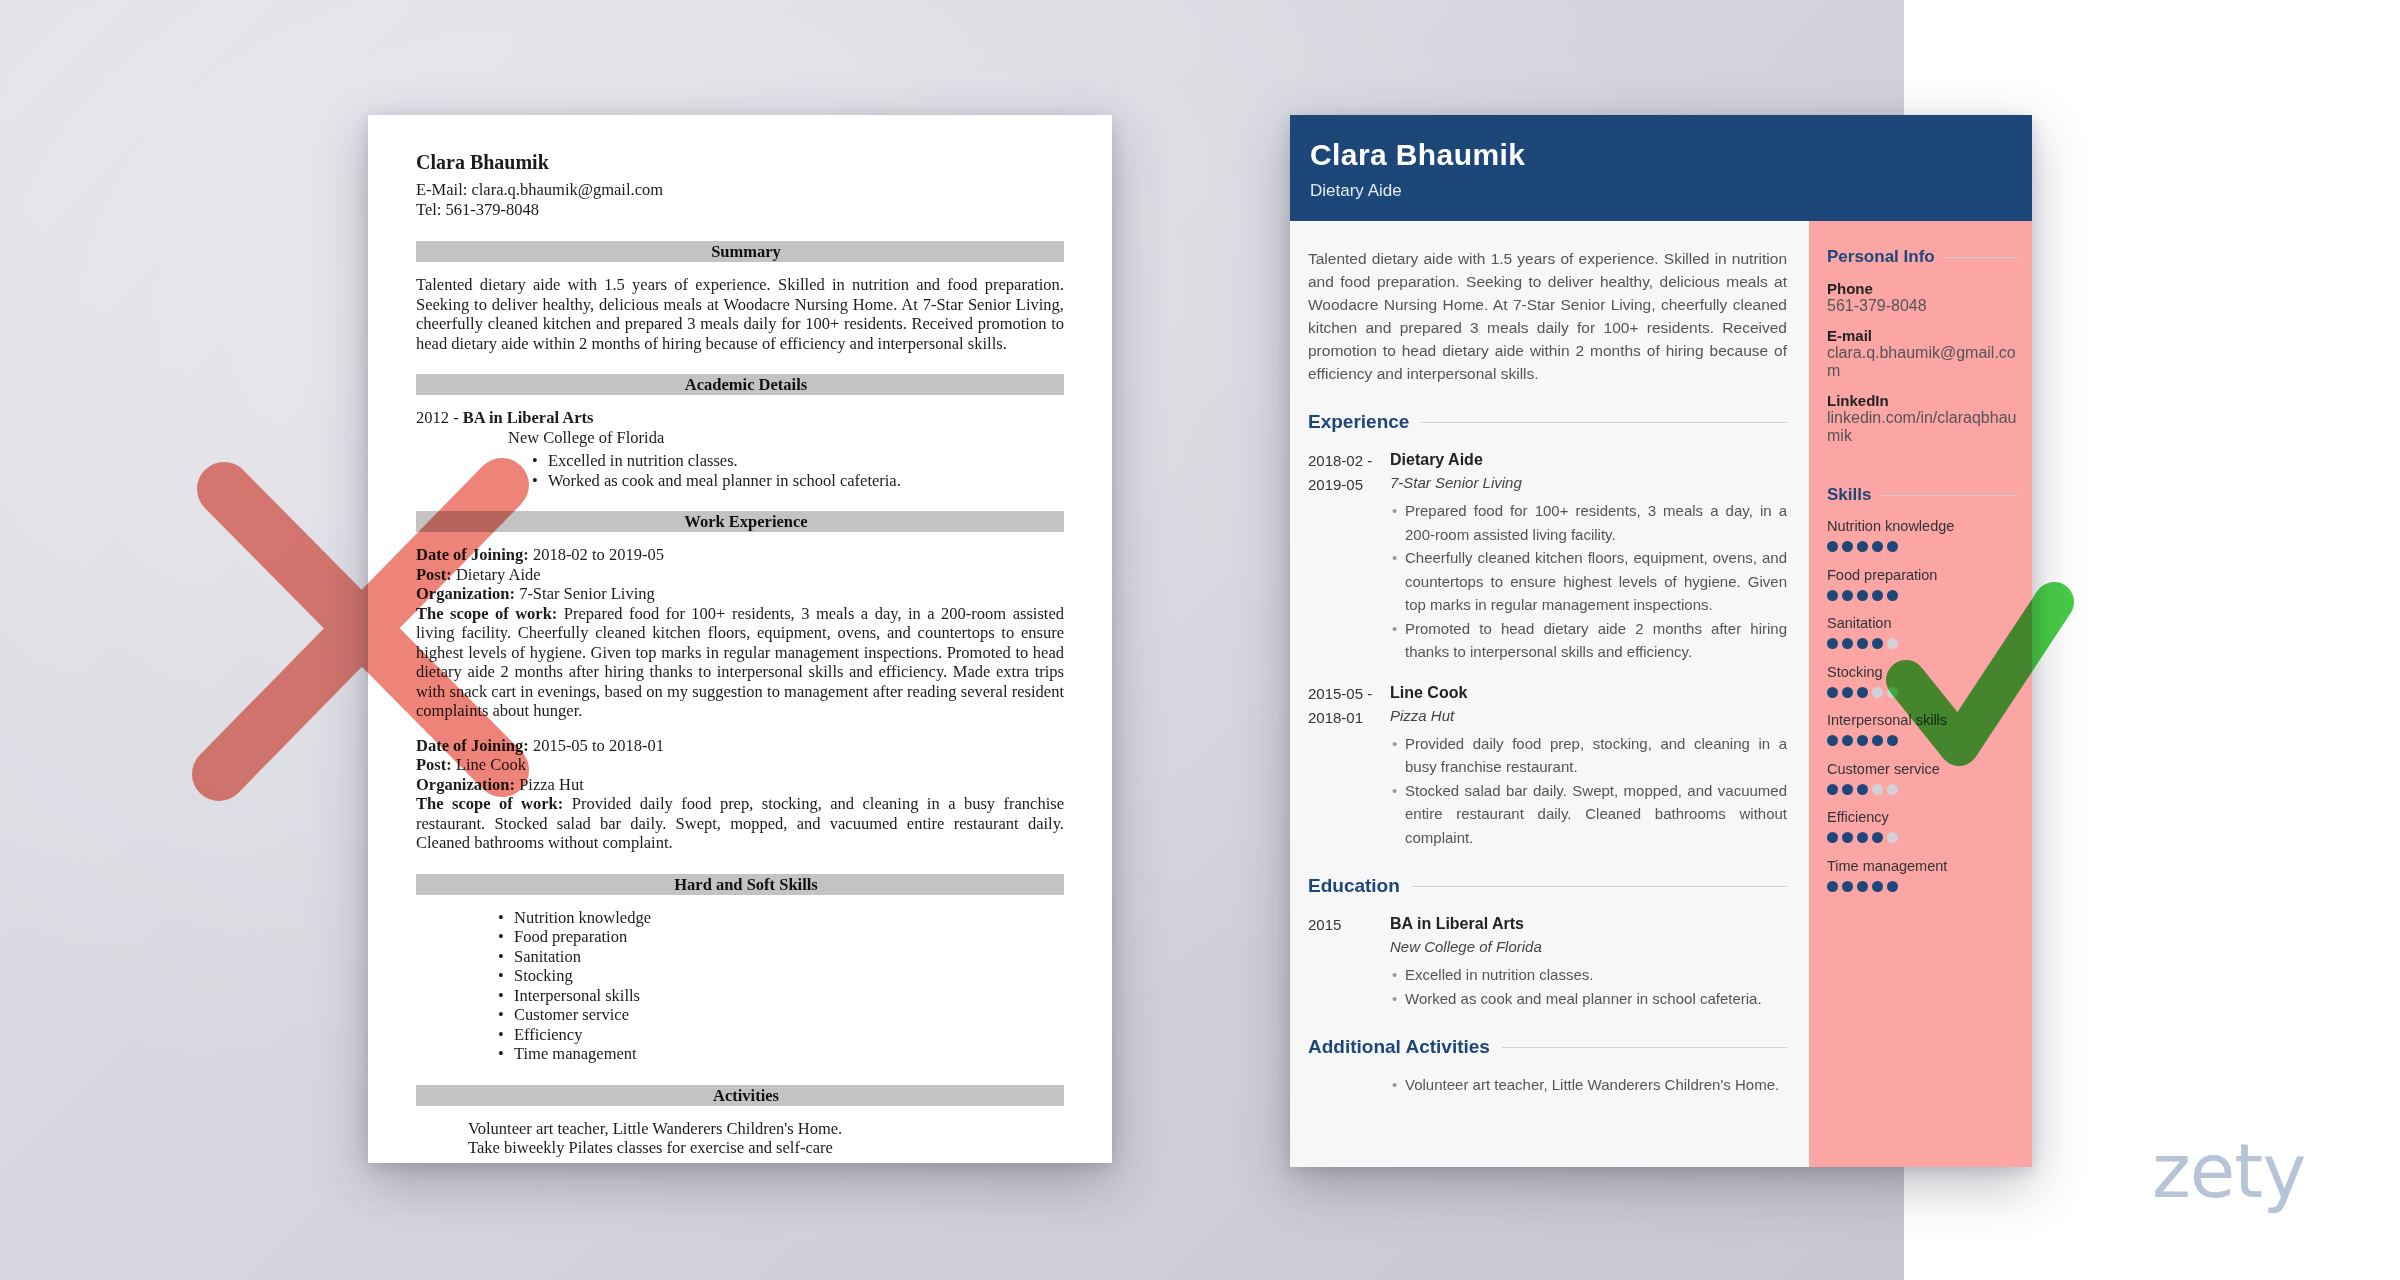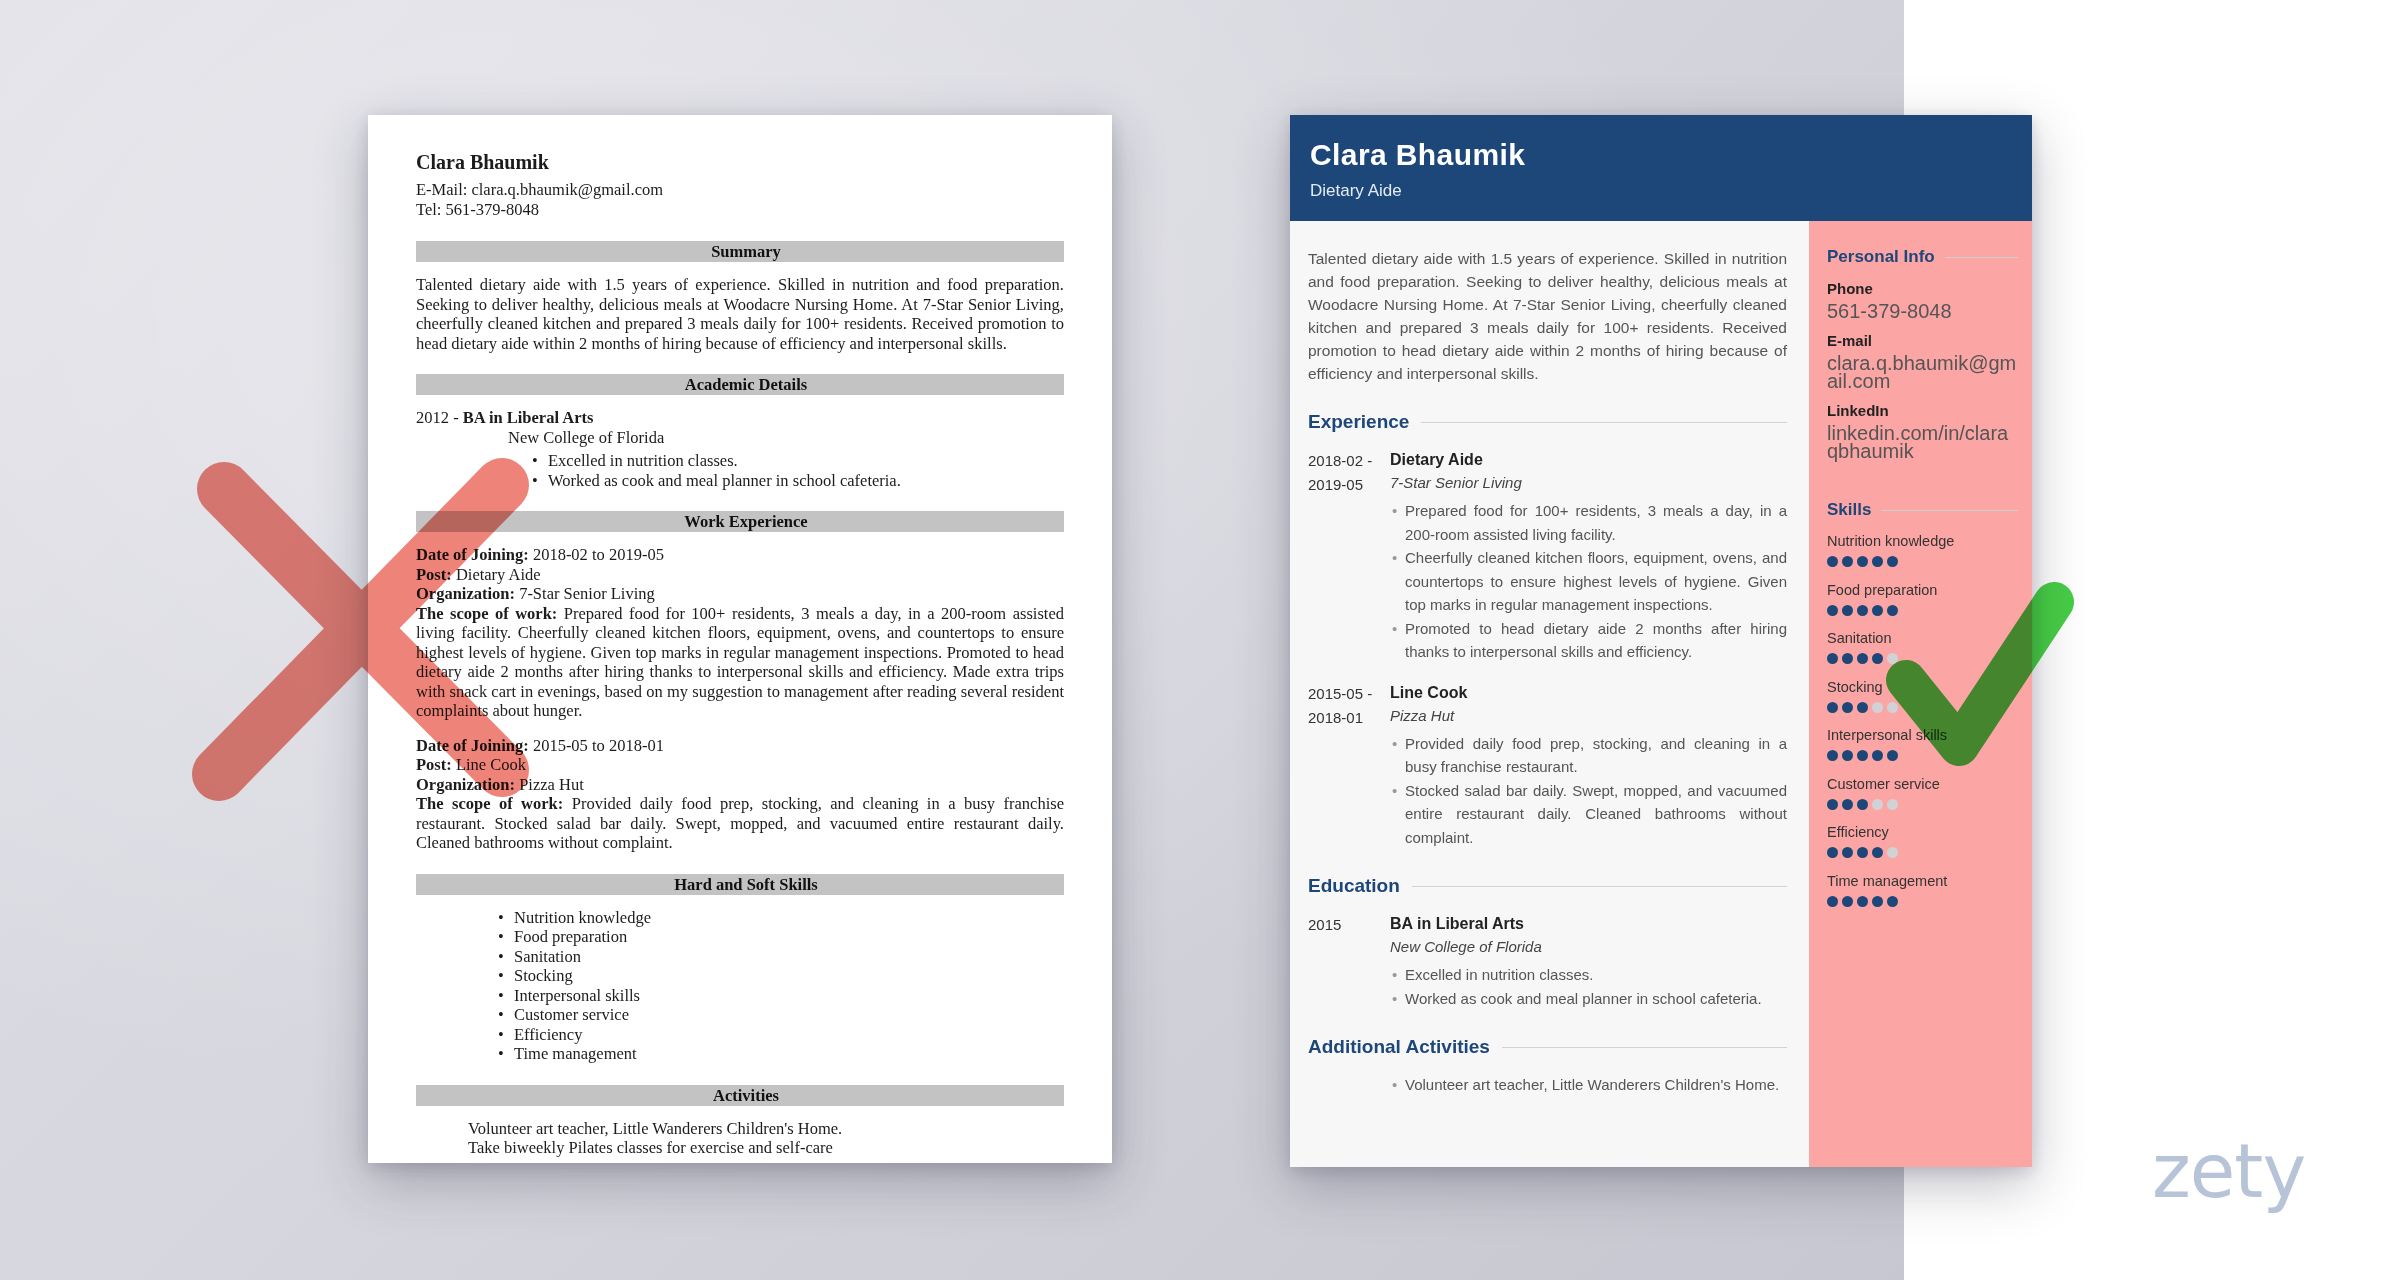--- a/index.html
+++ b/index.html
@@ -69,21 +69,21 @@
   .rr-ul{margin:0;padding:0;list-style:none;}
   .rr-ul li{position:relative;padding-left:15px;font-size:15px;line-height:23.5px;color:#555;text-align:justify;}
   .rr-ul li::before{content:"•";position:absolute;left:2px;color:#999;}
   .rr-sidebar{flex:1;background:#fca5a5;box-sizing:border-box;padding:26px 14px 0 18px;}
   .sb-h{
     display:flex;align-items:center;color:#1d4679;font-size:17px;font-weight:bold;margin:0 0 13px;
   }
   .sb-h::after{content:"";flex:1;height:1px;background:#cfcfd3;margin-left:10px;}
   .sb-h.skills-h{margin-top:40px;}
   .sb-label{font-size:15px;font-weight:bold;color:#222;margin-top:12px;}
-  .sb-value{font-size:20px;color:#555;margin-top:5px;line-height:18px;word-break:break-all;}
+  .sb-value{font-size:16px;color:#555;line-height:18px;word-break:break-all;}
   .skill{margin-bottom:14.5px;}
   .skill-name{font-size:14.5px;color:#333;margin-bottom:7px;}
   .dots{display:flex;gap:4px;}
   .dot{width:11px;height:11px;border-radius:50%;background:#d2d2d6;}
   .dot.filled{background:#1d4679;}
 
   
   .mark{position:absolute;pointer-events:none;mix-blend-mode:multiply;}
   .mark-x{left:188px;top:456px;opacity:.95;}
   .mark-x line{stroke:#ee7d72;stroke-width:54;stroke-linecap:round;}

